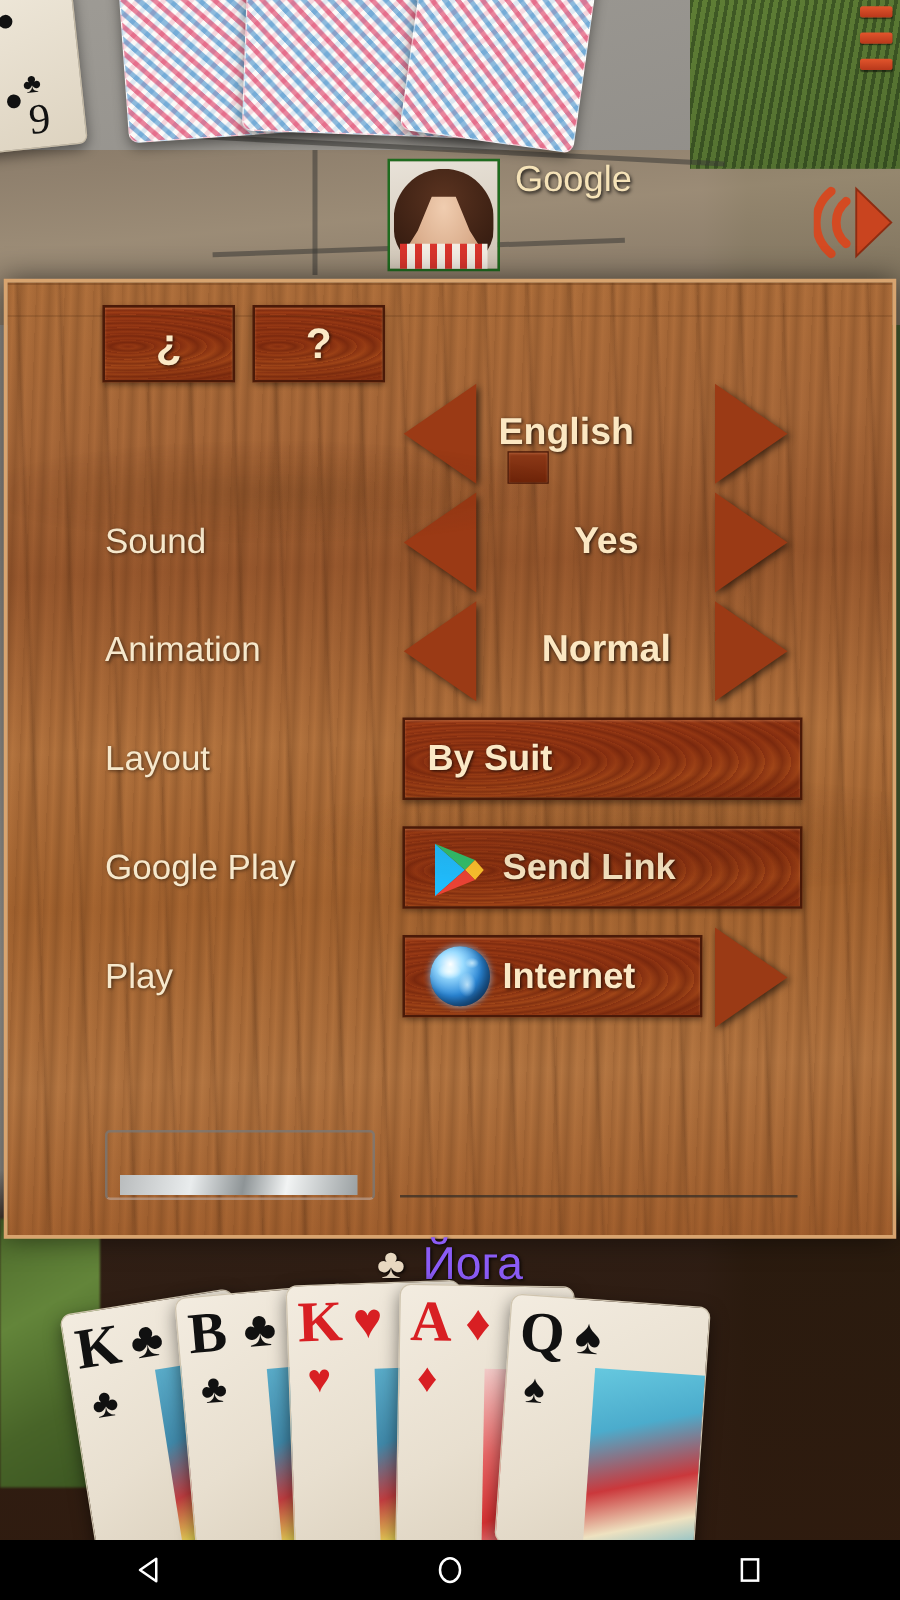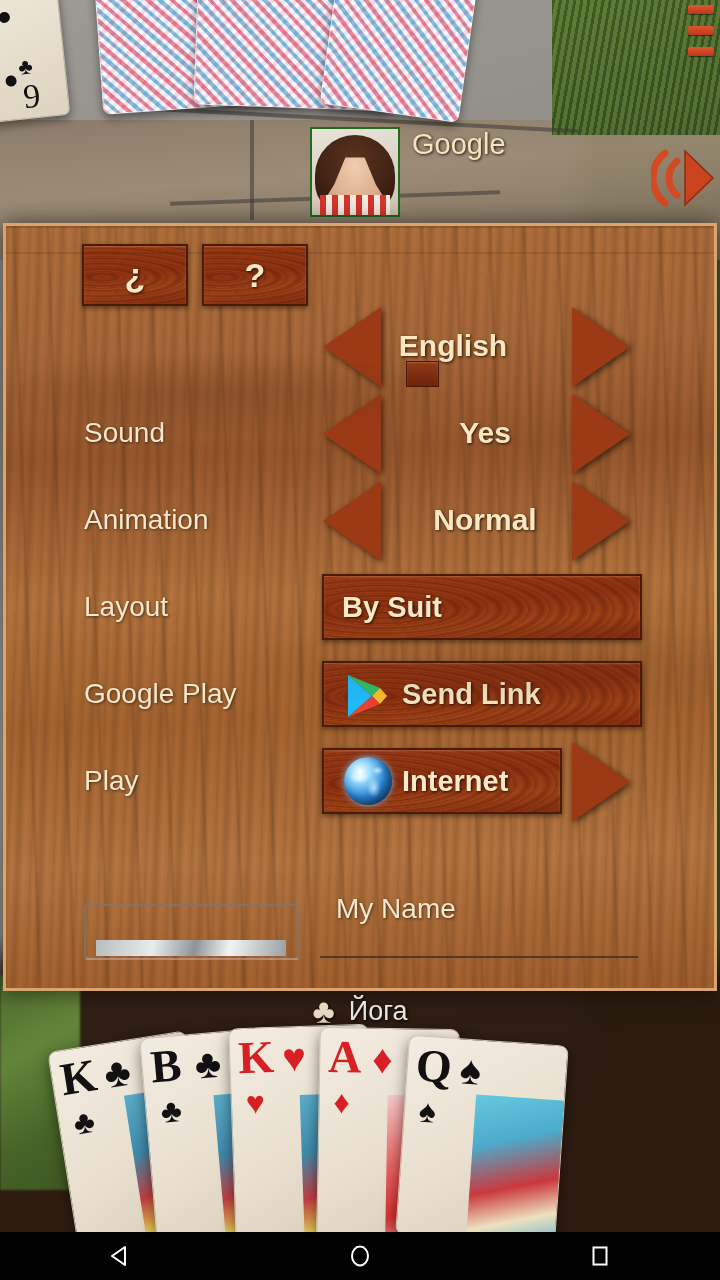--- a/index.html
+++ b/index.html
@@ -139,21 +139,21 @@
     position:absolute; right:5px; top:143px; width:64px; height:70px;
   }
   .speaker svg{ width:100%; height:100%; display:block; }
 
   
   .my-line{
     position:absolute; left:0; top:988px; width:720px; height:46px;
     display:flex; align-items:center; justify-content:center; gap:14px;
   }
   .club-glyph{ font-size:34px; color:#e8d8c0; text-shadow:1px 1px 3px #000; line-height:1;}
-  .my-nick{ font-size:27px; color:#e5e5e5; text-shadow:1px 1px 3px rgba(0,0,0,.9); }
+  .my-nick{ font-size:37px; color:#8b5cf6; text-shadow:1px 1px 3px rgba(0,0,0,.9); }
 
   
   .panel{
     position:absolute; left:3px; top:223px; width:714px; height:768px;
     border:3px solid #d8a46f;
     background:
       repeating-linear-gradient(92deg,
         rgba(118,68,30,.30) 0px, rgba(168,104,50,.10) 5px,
         rgba(96,54,22,.28) 11px, rgba(176,112,56,.08) 17px,
         rgba(132,78,36,.22) 23px),
@@ -406,21 +406,20 @@
       <div class="tri-wrap" style="left:566px;top:4px;">
         <div class="tri-right"></div>
       </div>
     </div>
 
   </div>
 
   <div class="avatar-pick">
     <div class="strip"></div>
   </div>
-  <div class="myname-label">My Name</div>
   <input class="name-input" type="text" value="" placeholder="" style="">
 
   <div class="my-line">
     <span class="club-glyph">♣</span>
     <span class="my-nick">Йога</span>
   </div>
 
   <div class="card-face" style="left:62px;top:1040px;width:140px;height:200px;transform:rotate(-9deg);">
     <span class="cf-rank black">K</span>
     <span class="cf-suit black">♣</span>

